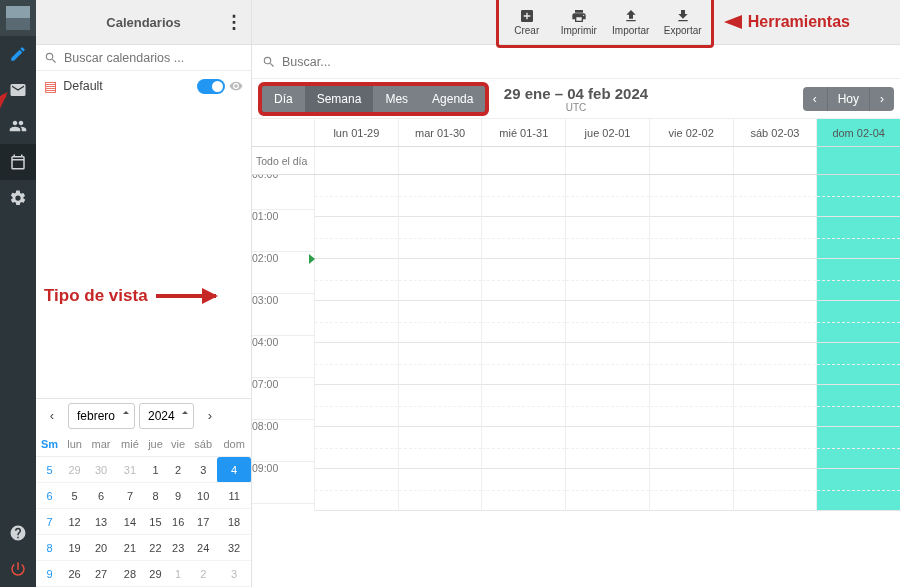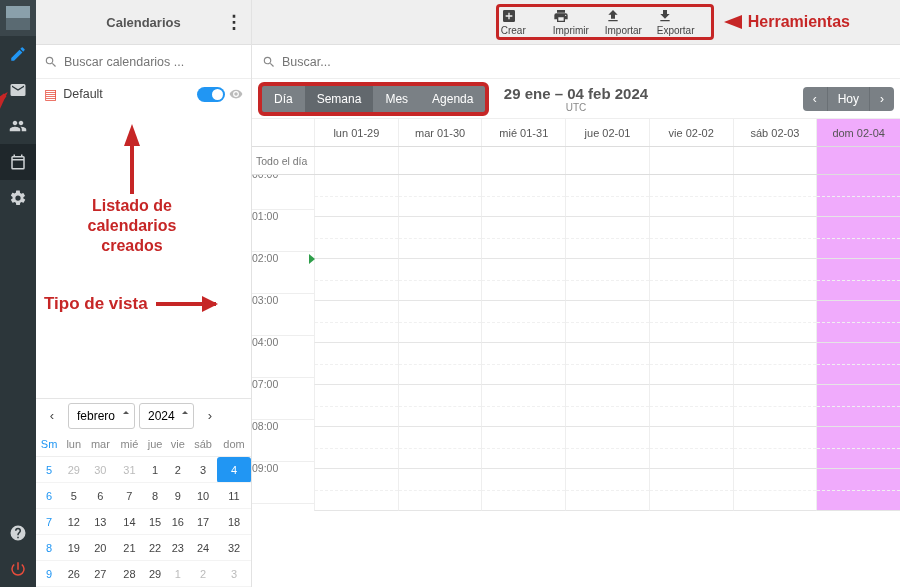--- a/index.html
+++ b/index.html
@@ -11,72 +11,72 @@
   .rail .ritem{width:36px;height:36px;display:flex;align-items:center;justify-content:center;cursor:pointer}
   .rail .ritem svg{width:18px;height:18px;fill:#d0d4d6}
   .rail .ritem.edit svg{fill:#2196f3}
   .rail .ritem.active{background:#1f272b}
   .rail .spacer{flex:1}
   .rail .power svg{fill:#e74c3c}
   
   .sidebar{width:216px;flex:0 0 216px;border-right:1px solid #e2e2e2;display:flex;flex-direction:column;background:#fff;position:relative}
   .sb-header{height:45px;background:#efefef;border-bottom:1px solid #e0e0e0;display:flex;align-items:center;justify-content:center;position:relative;font-size:13px;font-weight:bold;color:#555}
   .sb-header .menu-dots{position:absolute;right:8px;top:0;bottom:0;display:flex;align-items:center;cursor:pointer;font-size:18px;color:#333}
-  .sb-search{height:34px;display:flex;align-items:center;padding:0 8px;border-bottom:1px solid #eee;color:#888}
+  .sb-search{height:26px;display:flex;align-items:center;padding:0 8px;border-bottom:1px solid #eee;color:#888}
   .sb-search svg{width:14px;height:14px;fill:#888;margin-right:6px}
   .sb-search input{border:none;outline:none;font-size:12.5px;flex:1;color:#555;background:transparent}
   .sb-list{flex:1;overflow:hidden;position:relative}
   .cal-item{height:30px;display:flex;align-items:center;padding:0 8px;font-size:12.5px;color:#444}
   .cal-item .cal-icon{color:#e74c3c;margin-right:6px;font-size:14px}
   .cal-item .cal-name{flex:1}
   .toggle{width:28px;height:15px;border-radius:8px;background:#2196f3;position:relative;margin-right:4px;cursor:pointer}
   .toggle::after{content:"";position:absolute;width:11px;height:11px;border-radius:50%;background:#fff;top:2px;right:2px}
   .eye{width:14px;height:14px;fill:#bbb;cursor:pointer}
   
   .mini{border-top:1px solid #e5e5e5}
   .mini-nav{display:flex;align-items:center;height:34px;padding:0 4px;gap:4px}
   .mini-nav .chev{width:24px;height:26px;display:flex;align-items:center;justify-content:center;cursor:pointer;color:#444;font-size:13px}
   .mini-nav select{appearance:none;-webkit-appearance:none;border:1px solid #ccc;border-radius:3px;height:26px;padding:0 18px 0 8px;font-size:12px;background:#fff;cursor:pointer;position:relative}
   .sel-wrap{position:relative;display:inline-block}
   .sel-wrap::after{content:"";position:absolute;right:6px;top:8px;width:0;height:0;border-left:3px solid transparent;border-right:3px solid transparent;border-bottom:3px solid #555}
   .sel-wrap::before{content:"";position:absolute;right:6px;bottom:8px;width:0;height:0;border-left:3px solid transparent;border-right:3px solid transparent;border-top:3px solid #555}
   .mini table{width:100%;border-collapse:collapse;font-size:11px;text-align:center}
   .mini th{height:24px;color:#888;font-weight:normal;border-bottom:1px solid #eee}
-  .mini th.sm{color:#2196f3;font-weight:normal}
+  .mini th.sm{color:#2196f3;font-weight:bold}
   .mini td{height:26px;color:#444;cursor:pointer;border-bottom:1px solid #f3f3f3}
   .mini td.wk{color:#2196f3}
   .mini td.other{color:#bbb}
   .mini td.today{background:#2196f3;color:#fff;border-radius:3px}
   
   .main{flex:1;display:flex;flex-direction:column;min-width:0}
   .topbar{height:45px;background:#efefef;border-bottom:1px solid #e0e0e0;display:flex;align-items:center;padding:0 10px;gap:0;position:relative}
   .topbar .spacer2{flex:1}
   .tools{display:flex;gap:0;border:3px solid #c62626;border-radius:4px;padding:1px 2px;margin-right:10px}
-  .tool{display:flex;flex-direction:column;align-items:flex-start;justify-content:center;width:52px;height:28px;cursor:pointer;font-size:10px;color:#444}
+  .tool{display:flex;flex-direction:column;align-items:center;justify-content:center;width:52px;height:44px;cursor:pointer;font-size:10px;color:#444}
   .tool svg{width:16px;height:16px;fill:#444;margin-bottom:1px}
   .annot-tools{display:flex;align-items:center;color:#c62626;font-weight:bold;font-size:16px}
   .annot-tools .arrow-l{width:0;height:0;border-top:7px solid transparent;border-bottom:7px solid transparent;border-right:18px solid #c62626;margin-right:6px}
   .m-search{height:34px;display:flex;align-items:center;padding:0 10px;color:#888;border-bottom:1px solid #eee}
   .m-search svg{width:14px;height:14px;fill:#888;margin-right:6px}
   .m-search input{border:none;outline:none;font-size:12.5px;flex:1;color:#737373;background:transparent}
   .ctrlrow{height:40px;display:flex;align-items:center;padding:0 6px;border-bottom:1px solid #eee;position:relative}
   .viewbtns{display:flex;background:#b91c1c;border-radius:4px;overflow:hidden;border:4px solid #c62626;border-radius:6px}
   .viewbtns .vb{padding:6px 12px;font-size:12px;color:#fff;cursor:pointer;background:#7a8085}
   .viewbtns .vb.active{background:#62686d}
   .ctrlrow .center{position:absolute;left:50%;transform:translateX(-50%);text-align:center}
   .ctrlrow .center .range{font-size:15px;font-weight:bold;color:#555}
   .ctrlrow .center .tz{font-size:10px;color:#888}
   .navgrp{margin-left:auto;display:flex;align-items:center;background:#7a8085;border-radius:4px;overflow:hidden}
   .navgrp .nb{padding:5px 10px;color:#fff;font-size:12px;cursor:pointer}
   .navgrp .nb+.nb{border-left:1px solid #6a7075}
   
   .wkhdr{display:flex;height:28px;border-bottom:1px solid #ddd;font-size:11px;color:#555}
   .wkhdr .timecol{width:62px;flex:0 0 62px}
   .wkhdr .daycol{flex:1;display:flex;align-items:center;justify-content:center;border-left:1px solid #eee}
-  .daycol.sun{background:#f0abfc}
+  .daycol.sun{background:#5eead4}
   .allday{display:flex;height:28px;border-bottom:1px solid #ddd;font-size:10.5px;color:#777}
   .allday .timecol{width:62px;flex:0 0 62px;display:flex;align-items:center;padding-left:4px}
   .allday .daycol{flex:1;border-left:1px solid #eee}
   .grid{flex:1;overflow:hidden;position:relative}
   .gridinner{position:relative}
   .hourrow{display:flex;height:42px}
   .hourrow .timecol{width:62px;flex:0 0 62px;text-align:left;padding-right:6px;font-size:10.5px;color:#777;border-bottom:1px solid #eee;position:relative;top:-7px;background:#fff}
   .hourrow .daycol{flex:1;border-left:1px solid #eee;border-bottom:1px solid #e5e5e5;position:relative}
   .hourrow .daycol::after{content:"";position:absolute;left:0;right:0;top:50%;border-top:1px dashed #f0f0f0}
   .nowmark{position:absolute;left:-6px;width:0;height:0;border-top:5px solid transparent;border-bottom:5px solid transparent;border-left:6px solid #2e9e4a;top:-5px}
@@ -154,24 +154,20 @@
     <div class="sb-list">
       <div class="cal-item">
         <span class="cal-icon">▤</span>
         <span class="cal-name">Default</span>
         <span class="toggle"></span>
         <svg class="eye" viewBox="0 0 24 24">
             <path d="M12 4.5C7 4.5 2.73 7.61 1 12c1.73 4.39 6 7.5 11 7.5s9.27-3.11 11-7.5C21.27 7.61 17 4.5 12 4.5zM12 17a5 5 0 1 1 0-10 5 5 0 0 1 0 10zm0-8a3 3 0 1 0 0 6 3 3 0 0 0 0-6z"></path>
           </svg>
       </div>
 
-      <div class="annot listado" style="top:45px;left:36px">
-        <div class="arrow-up"></div>
-        <div>Listado de calendarios creados</div>
-      </div>
       <div class="annot tipo" style="top:215px;left:8px">
         <span>Tipo de vista</span>
         <span class="shaft"></span>
       </div>
     </div>
 
     <div class="mini">
       <div class="mini-nav">
         <span class="chev">‹</span>
         <span class="sel-wrap"><select><option>febrero</option></select></span>

